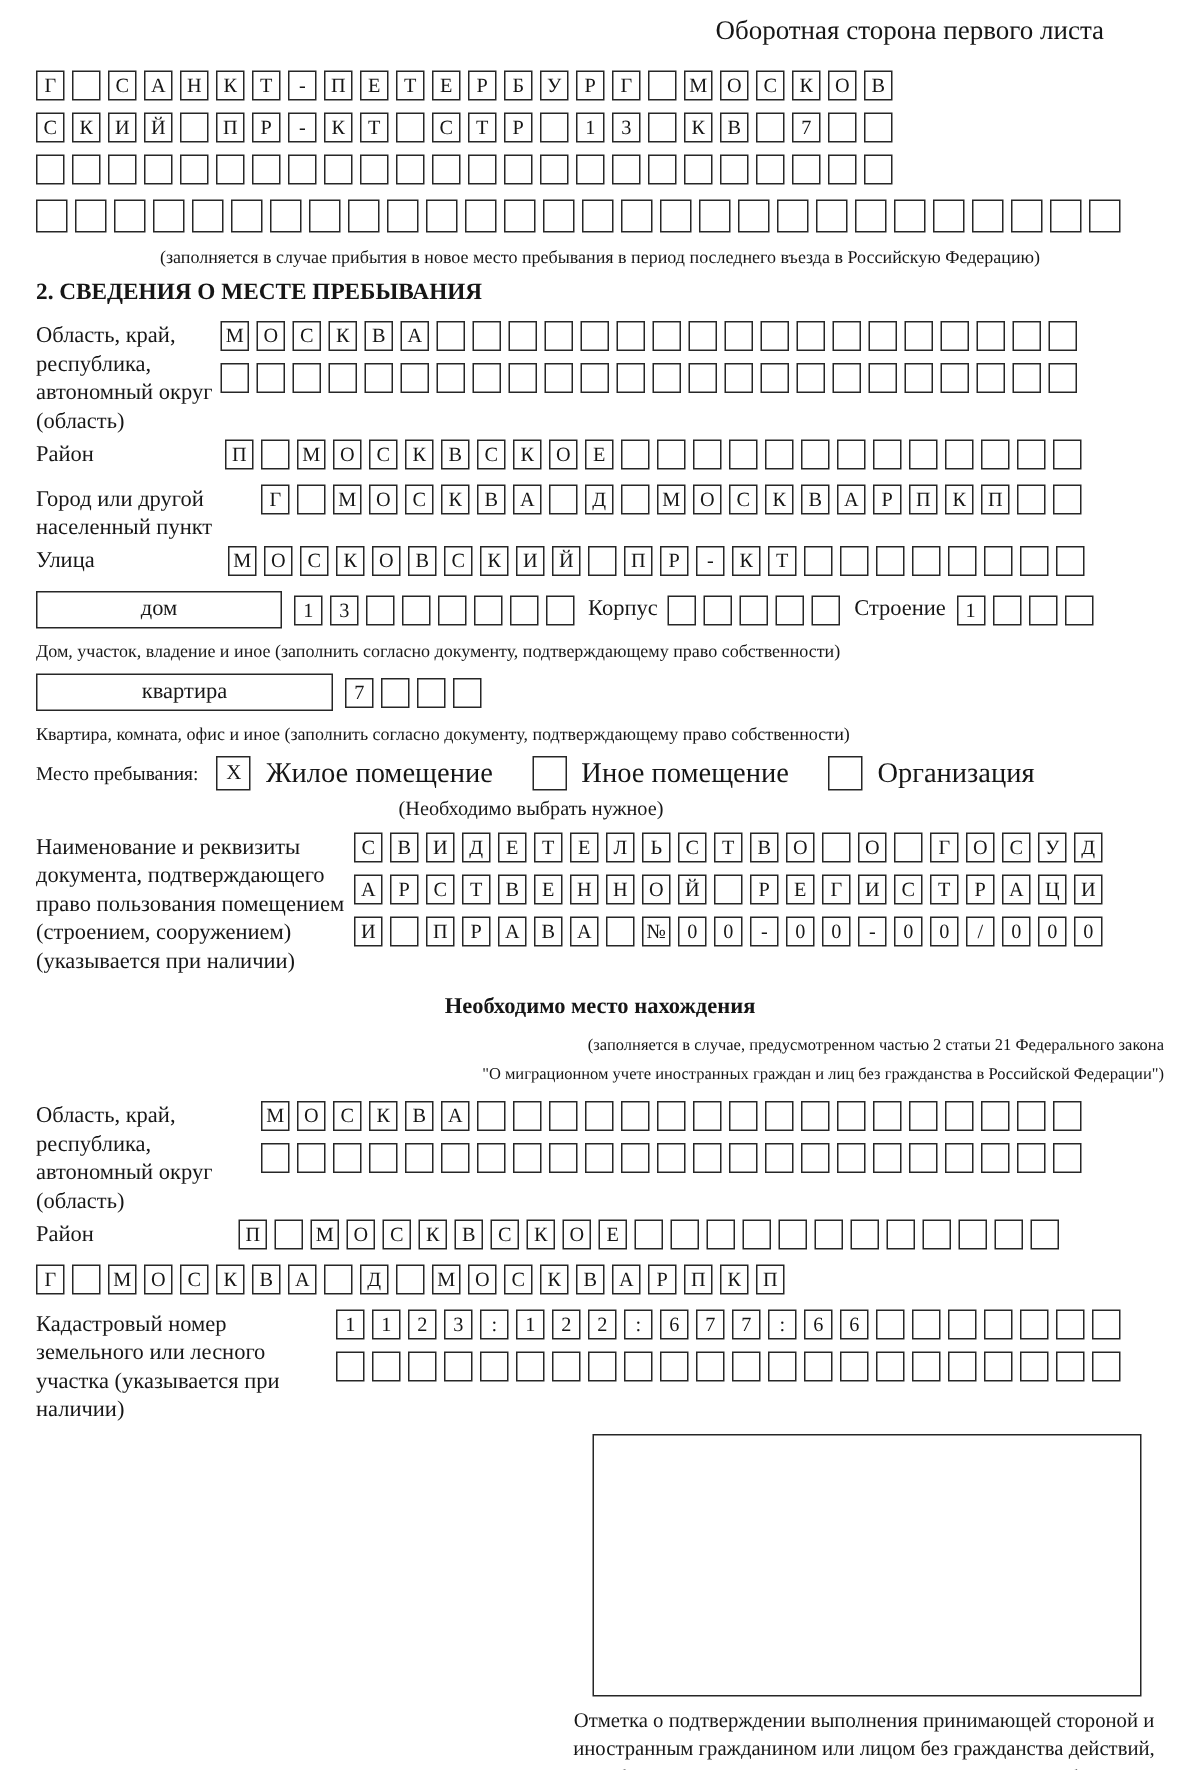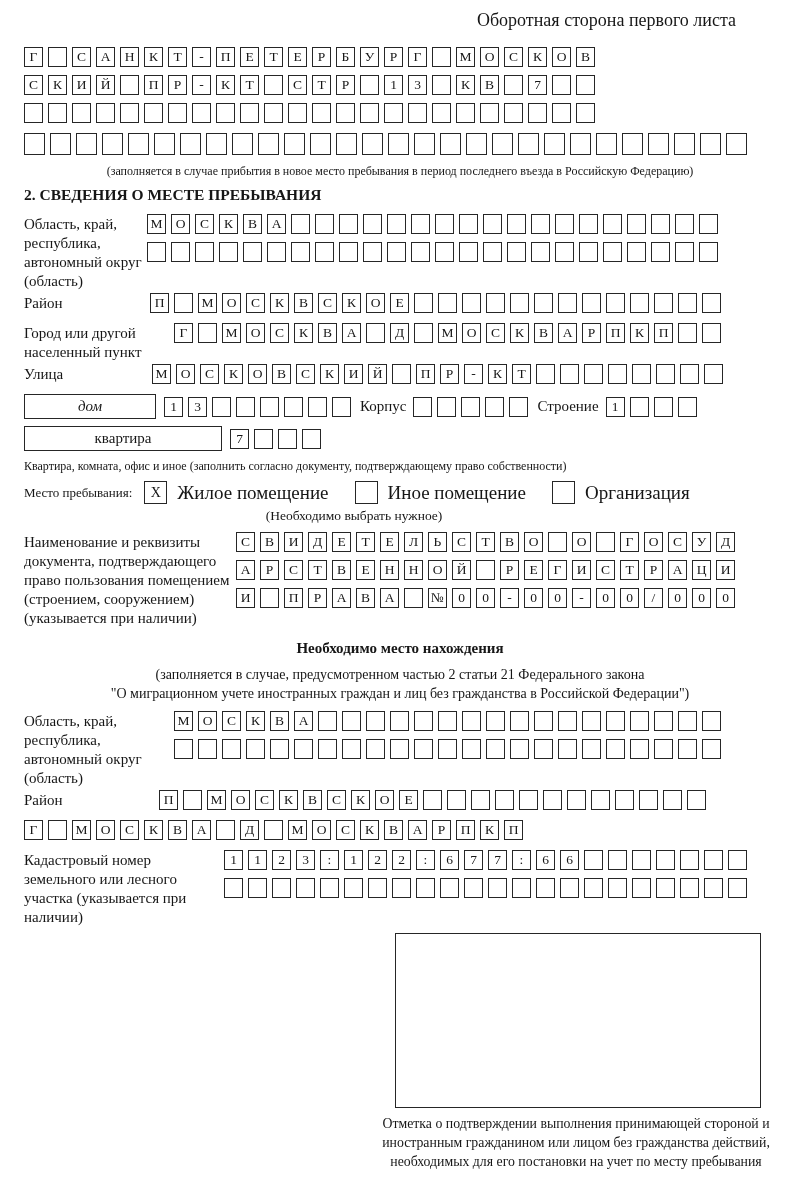--- a/index.html
+++ b/index.html
@@ -21,34 +21,34 @@
   .bigrow .cell{width:21px;height:22px;line-height:19px;}
 
   .caption{font-size:12px;line-height:17px;margin:0 0 6px 0;}
   .caption.center{text-align:center;}
 
   .sec-title{text-align:left;font-weight:bold;font-size:15.5px;margin:6px 0 10px 0;}
 
   .inline-row{display:flex;align-items:center;margin-bottom:7px;}
   .labelbox{flex:none;box-sizing:border-box;border:1.5px solid #262626;height:25px;
             display:flex;align-items:center;justify-content:center;font-size:15px;}
-  .lb-dom{width:132px;margin-right:8px;font-style:italic;}
+  .lb-dom{width:164px;margin-right:8px;}
   .lb-kv{width:198px;margin-right:8px;}
   .inline-lbl{font-size:15px;margin:0 7px 0 4px;white-space:nowrap;}
   .inline-row .cellrow{margin-bottom:0;}
 
   .chk{flex:none;box-sizing:border-box;width:23px;height:23px;border:1.5px solid #262626;
        display:flex;align-items:center;justify-content:center;font-size:14px;}
   .mesto-row{display:flex;align-items:center;margin:4px 0 4px 0;}
   .mesto-row .opt-label{font-size:19px;margin:0 26px 0 10px;white-space:nowrap;}
   .mesto-label{font-size:13px;margin-right:12px;white-space:nowrap;}
   .mesto-caption{text-align:center;width:660px;font-size:13.5px;margin-bottom:8px;}
 
   .fact-title{text-align:center;font-weight:bold;font-size:15px;margin:12px 0 8px 0;}
-  .fact-cap{text-align:center;font-size:14px;line-height:19px;}
+  .fact-cap{text-align:right;font-size:11px;line-height:19px;}
   .fact-cap-wrap{margin-bottom:8px;}
 
   .stamp-box{box-sizing:border-box;width:366px;height:175px;border:1.6px solid #262626;
              margin:6px 0 6px 371px;}
   .stamp-caption{width:392px;margin-left:356px;text-align:center;font-size:13.8px;line-height:19px;}
 </style>
 </head>
 <body>
 
 <div class="page">
@@ -345,20 +345,21 @@
         <span class="cell"></span>
       </div>
     <span class="inline-lbl">Строение</span>
     <div class="cellrow">
         <span class="cell">1</span>
         <span class="cell"></span>
         <span class="cell"></span>
         <span class="cell"></span>
       </div>
   </div>
+  <div class="caption">Дом, участок, владение и иное (заполнить согласно документу, подтверждающему право собственности)</div>
 
   <div class="inline-row">
     <div class="labelbox lb-kv">квартира</div>
     <div class="cellrow">
         <span class="cell">7</span>
         <span class="cell"></span>
         <span class="cell"></span>
         <span class="cell"></span>
       </div>
   </div>

